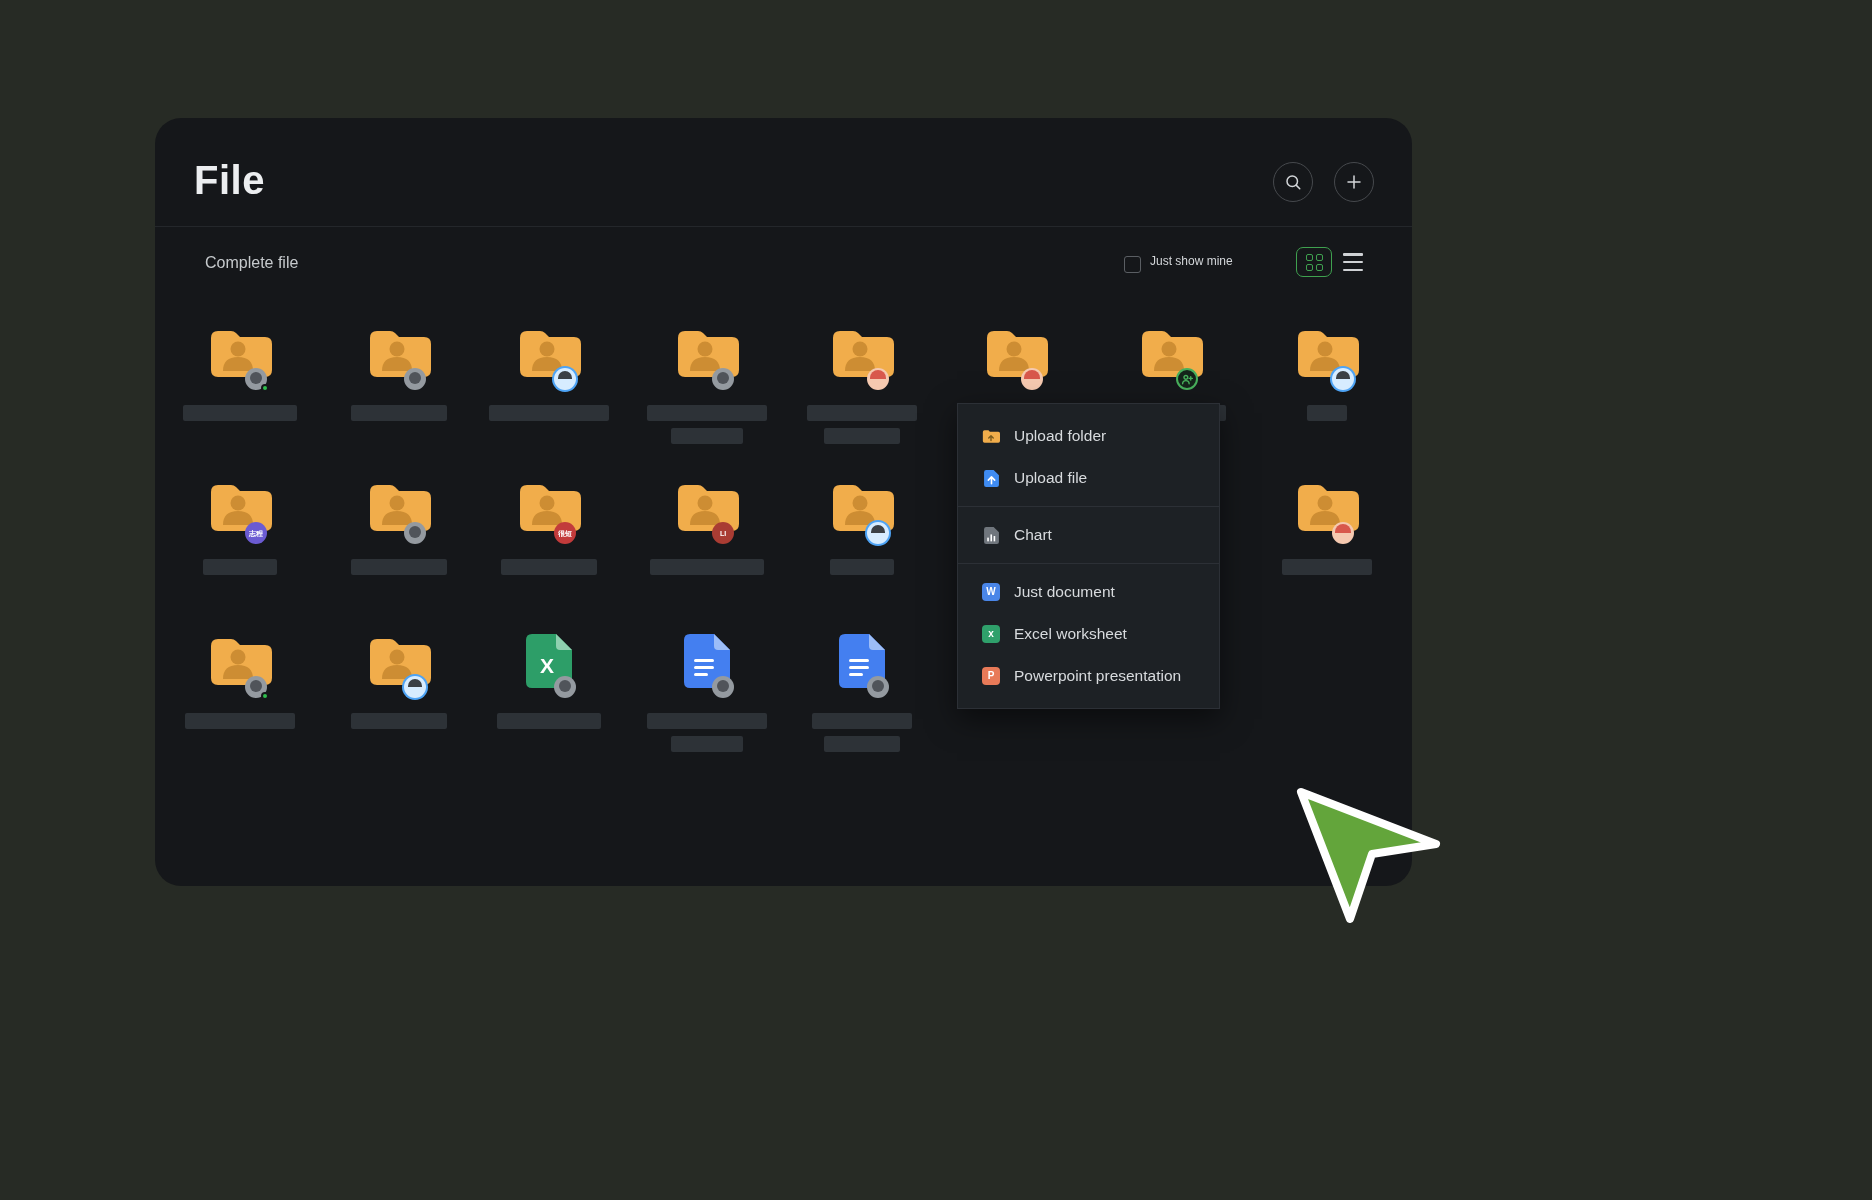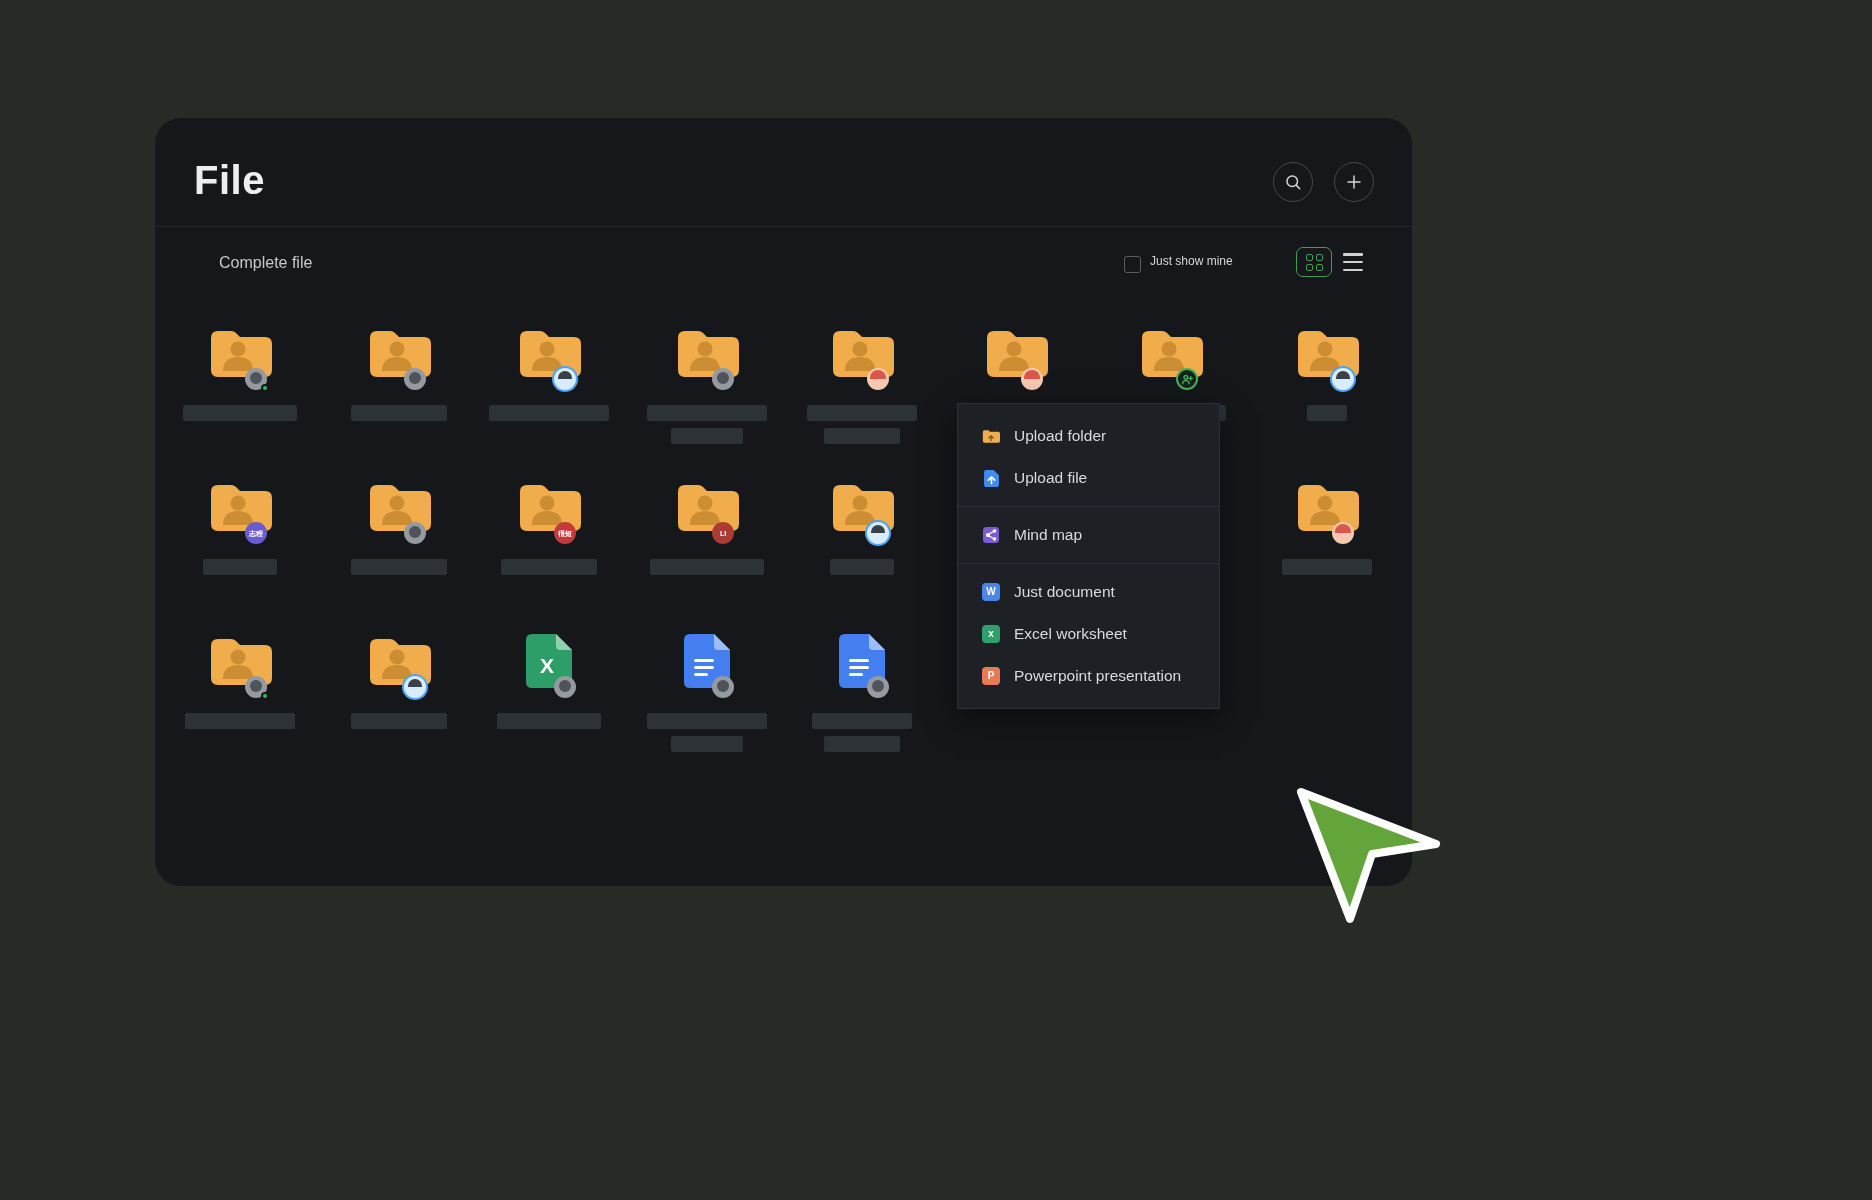--- a/index.html
+++ b/index.html
@@ -26,21 +26,21 @@
   .icon-btn {
     position: absolute; width: 40px; height: 40px; border-radius: 50%;
     border: 1px solid #46494d; background: transparent; color: #d3d6d9;
     display: flex; align-items: center; justify-content: center; cursor: pointer;
   }
   .btn-search { left: 1118px; top: 44px; }
   .btn-add { left: 1179px; top: 44px; }
 
   .header-divider { position: absolute; left: 0; top: 108px; width: 100%; height: 1px; background: #24272b; }
 
-  .section-label { position: absolute; left: 64px; top: 136px; font-size: 16px; color: #c6cacd; }
+  .section-label { position: absolute; left: 50px; top: 136px; font-size: 16px; color: #c6cacd; }
 
   .mine-checkbox {
     position: absolute; left: 969px; top: 138px; width: 17px; height: 17px;
     border: 1.5px solid #5a5e63; border-radius: 3px; background: transparent; cursor: pointer;
   }
   .mine-label { position: absolute; left: 995px; top: 136px; font-size: 12px; color: #d4d7da; cursor: pointer; }
 
   .view-grid {
     position: absolute; left: 1141px; top: 129px; width: 36px; height: 30px;
     border: 1px solid #3fa14f; border-radius: 7px;
@@ -387,32 +387,31 @@
             <svg width="15" height="17" viewBox="0 0 28 32">
               <path d="M4 0 h14 l10 10 v18 q0 4 -4 4 H4 q-4 0 -4 -4 V4 q0 -4 4 -4 z" fill="#3f8cf3"></path>
               <path d="M14 26 V14 M8 19 l6 -6 6 6" stroke="#fff" stroke-width="3" fill="none" stroke-linecap="round" stroke-linejoin="round"></path>
             </svg>
           </span>
           <span>Upload file</span>
         </div>
       </div>
       <div class="menu-group">
         <div class="menu-item">
-          <span class="mi-icon mi-mindmap">
-            <svg width="16" height="16" viewBox="0 0 32 32">
-              <rect width="32" height="32" rx="7" fill="#7c5cd6"></rect>
-              <g stroke="#fff" stroke-width="2.2">
-                <path d="M12 14 L21 9 M12 18 L21 23" fill="none"></path>
-                <circle cx="10" cy="16" r="3" fill="#fff"></circle>
-                <circle cx="23" cy="8" r="2.5" fill="#fff"></circle>
-                <circle cx="23" cy="24" r="2.5" fill="#fff"></circle>
+          <span class="mi-icon mi-chart">
+            <svg width="15" height="17" viewBox="0 0 28 32">
+              <path d="M4 0 h14 l10 10 v18 q0 4 -4 4 H4 q-4 0 -4 -4 V4 q0 -4 4 -4 z" fill="#70767d"></path>
+              <g fill="#fff">
+                <rect x="6" y="20" width="3" height="7"></rect>
+                <rect x="12" y="14" width="3" height="13"></rect>
+                <rect x="18" y="17" width="3" height="10"></rect>
               </g>
             </svg>
           </span>
-          <span>Mind map</span>
+          <span>Chart</span>
         </div>
       </div>
       <div class="menu-group">
         <div class="menu-item">
           <span class="mi-icon mi-word">W</span>
           <span>Just document</span>
         </div>
         <div class="menu-item">
           <span class="mi-icon mi-excel">x</span>
           <span>Excel worksheet</span>

